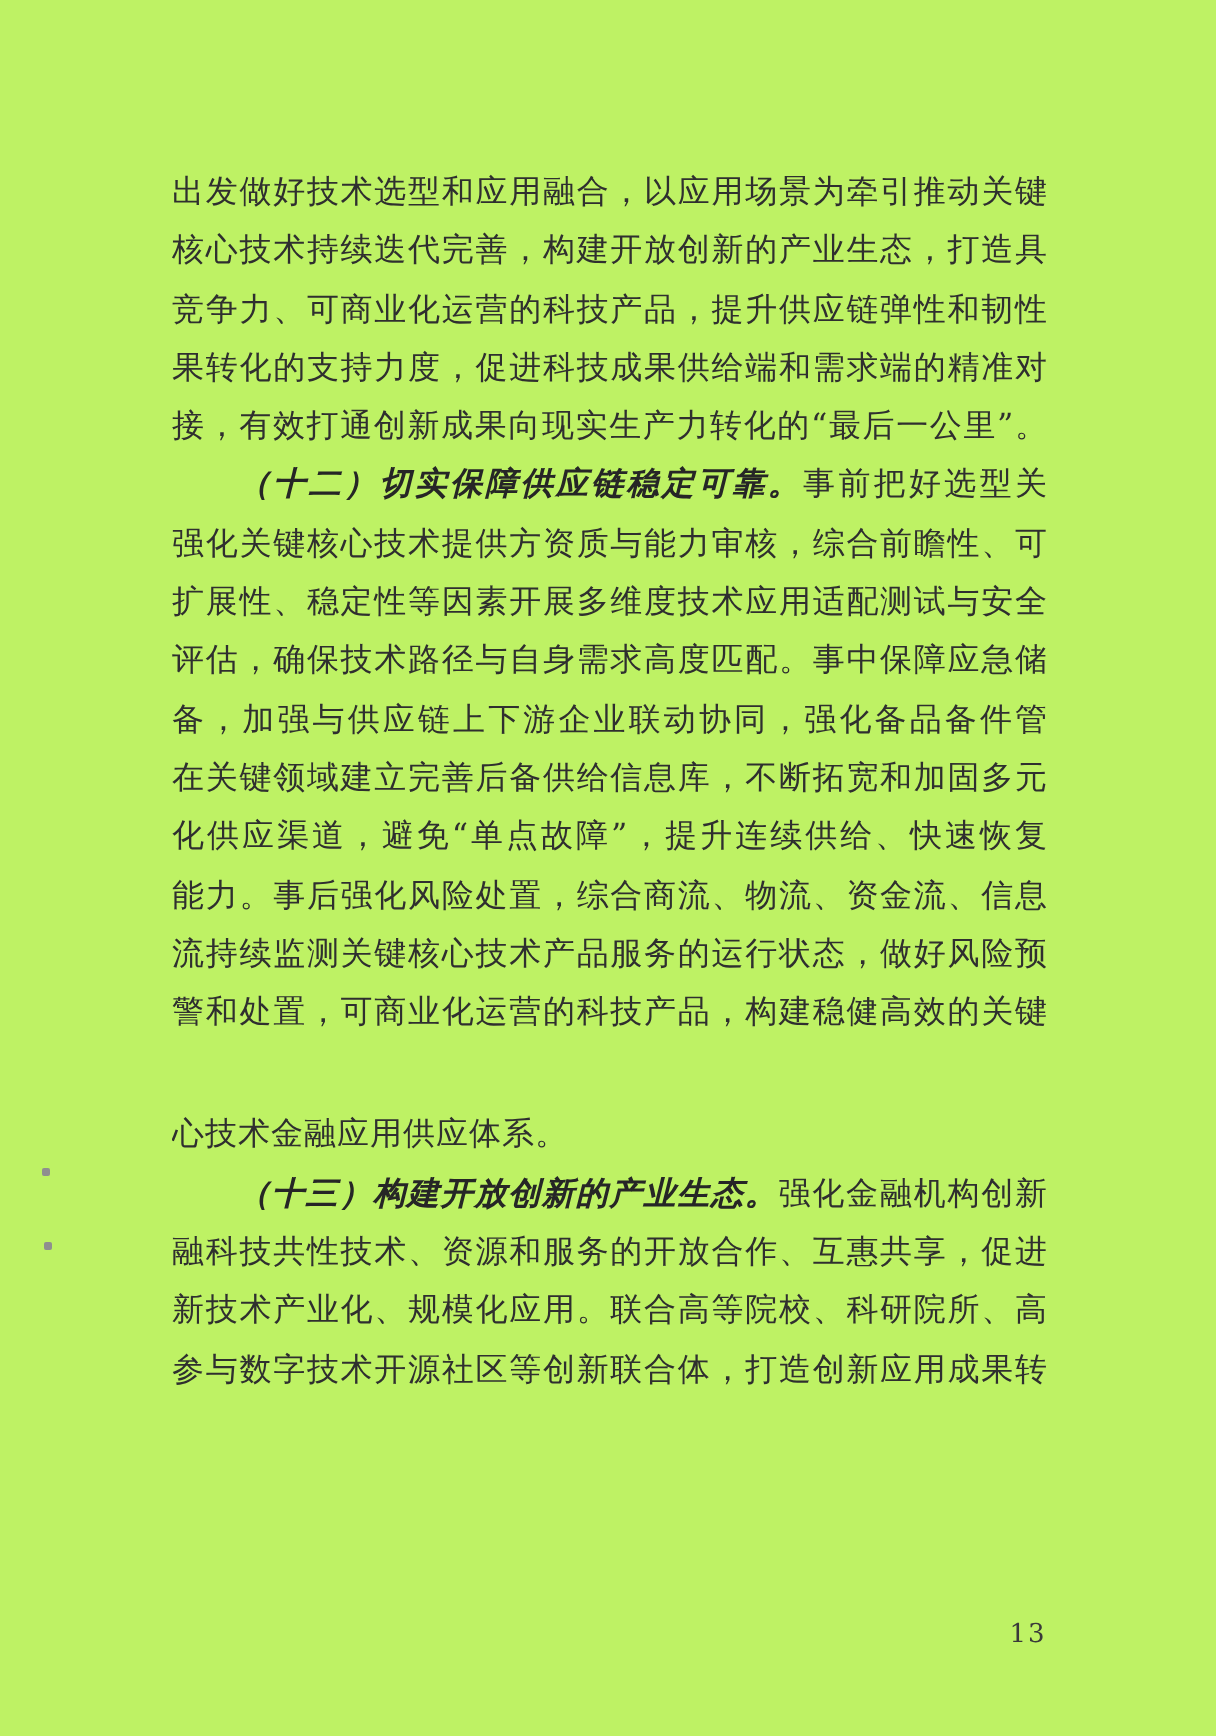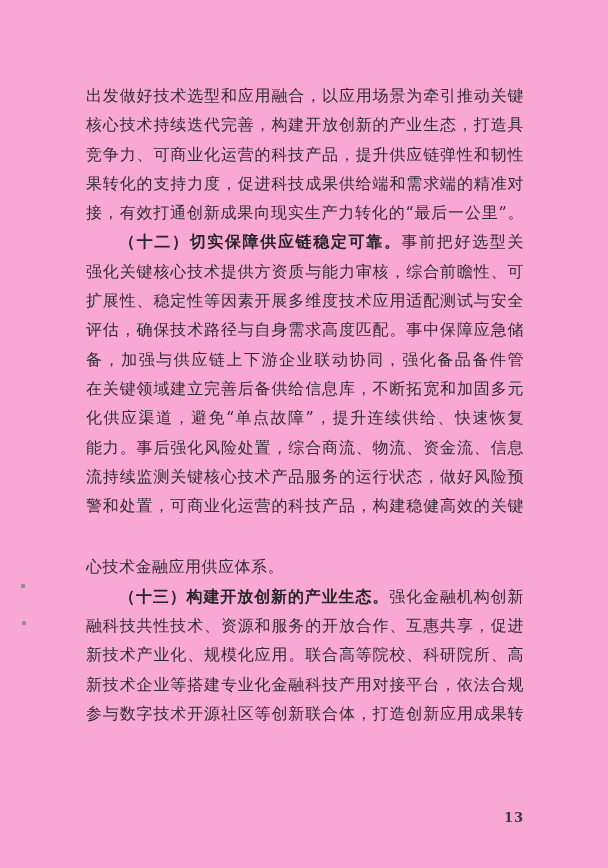--- a/index.html
+++ b/index.html
@@ -4,21 +4,21 @@
 <style>
   html, body {
     margin: 0;
     padding: 0;
     background: #f4f4f4;
   }
   .page {
     position: relative;
     width: 608px;
     height: 868px;
-    background: #f9a8d4;
+    background: #bef264;
     overflow: hidden;
     font-family: "DejaVu Serif", "Liberation Serif", serif;
     color: #2f2f2f;
   }
   .text-block {
     position: absolute;
     left: 86px;
     top: 81px;
     width: 438px;
   }
@@ -36,31 +36,31 @@
     text-align: left;
     text-align-last: left;
     margin-top: 32px;
   }
   .line.indent {
     text-indent: 33px;
   }
   .line .bold {
     font-weight: 700;
     color: #262626;
+    font-style: italic;
   }
   .page-number {
     position: absolute;
     left: 498px;
     top: 810px;
     width: 32px;
     text-align: center;
     font-size: 13px;
     letter-spacing: 1px;
     color: #3a3a3a;
-    font-weight: bold;
   }
   .speck {
     position: absolute;
     width: 4px;
     height: 4px;
     border-radius: 1px;
     background: #8f8f8f;
   }
 </style>
 </head>
@@ -80,19 +80,18 @@
       <div class="line"><span class="">备，加强与供应链上下游企业联动协同，强化备品备件管理，</span></div>
       <div class="line"><span class="">在关键领域建立完善后备供给信息库，不断拓宽和加固多元</span></div>
       <div class="line"><span class="">化供应渠道，避免“单点故障”，提升连续供给、快速恢复</span></div>
       <div class="line"><span class="">能力。事后强化风险处置，综合商流、物流、资金流、信息</span></div>
       <div class="line"><span class="">流持续监测关键核心技术产品服务的运行状态，做好风险预</span></div>
       <div class="line"><span class="">警和处置，可商业化运营的科技产品，构建稳健高效的关键核</span></div>
       <div class="line no-justify"><span class="">心技术金融应用供应体系。</span></div>
       <div class="line indent"><span class="bold">（十三）构建开放创新的产业生态。</span><span class="">强化金融机构创新</span></div>
       <div class="line"><span class="">融科技共性技术、资源和服务的开放合作、互惠共享，促进</span></div>
       <div class="line"><span class="">新技术产业化、规模化应用。联合高等院校、科研院所、高</span></div>
-      <div class="line"><span class="">新技术企业等搭建专业化金融科技产用对接平台，依法合规</span></div>
       <div class="line"><span class="">参与数字技术开源社区等创新联合体，打造创新应用成果转</span></div>
     </div>
   <div class="page-number">13</div>
 <div class="speck" style="left: 21px; top: 584px;"></div>
     <div class="speck" style="left: 22px; top: 621px;"></div>
   </div>
 
 </body></html>

